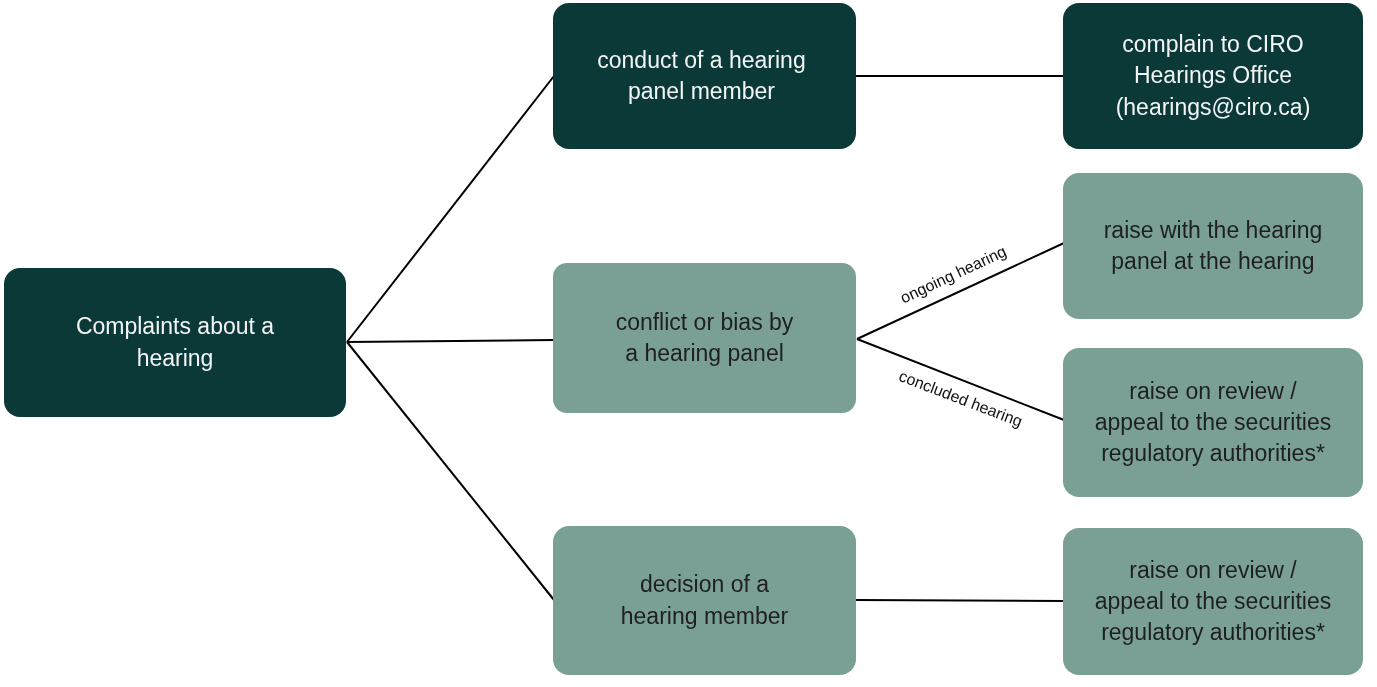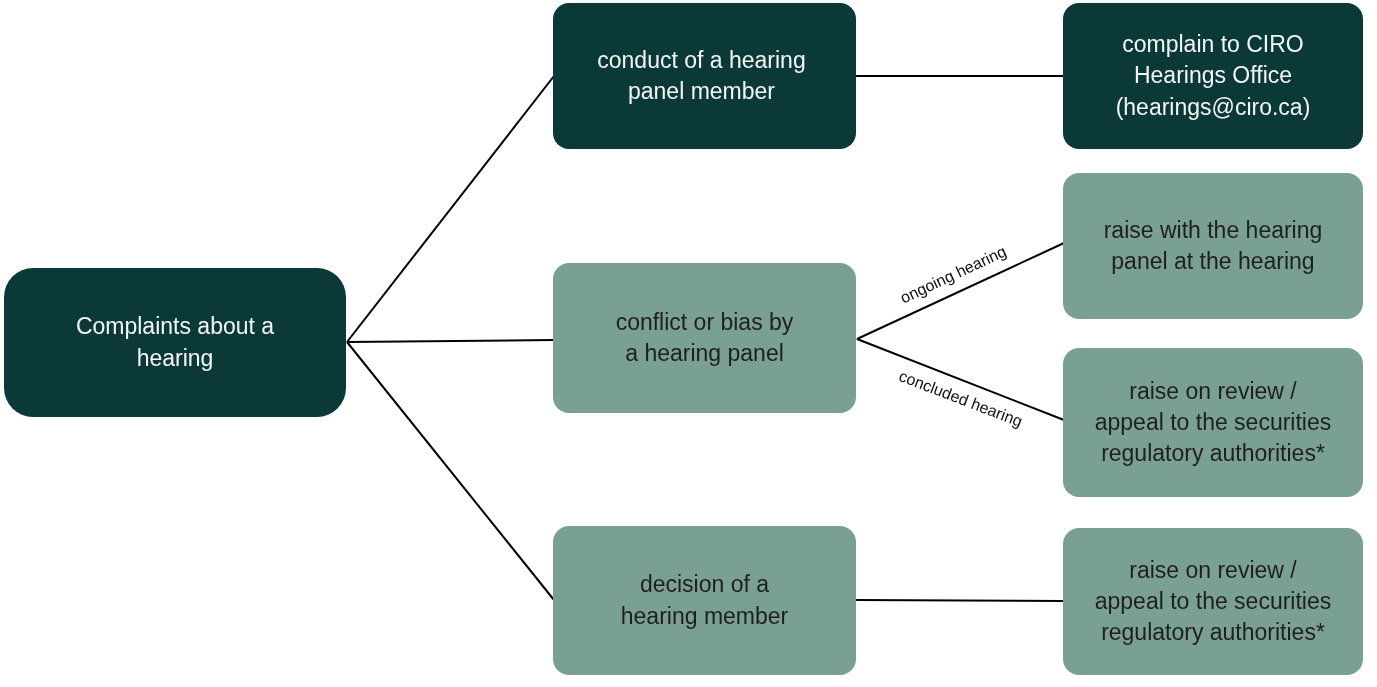--- a/index.html
+++ b/index.html
@@ -56,23 +56,23 @@
     left: 881px; top: 266px;
     width: 145px;
     transform: rotate(-25deg);
   }
   .edge-label.concluded {
     left: 878px; top: 390px;
     width: 165px;
     transform: rotate(21deg);
   }
   
-  .n-root      { left: 4px;    top: 268px; width: 342px; height: 149px; border-radius: 29px; }
+  .n-root      { left: 4px;    top: 268px; width: 342px; height: 149px; }
   .n-conduct   { left: 553px;  top: 3px;   width: 303px; height: 146px; padding-left: 8px; }
-  .n-conflict  { left: 553px;  top: 263px; width: 303px; height: 150px; }
+  .n-conflict  { left: 553px;  top: 263px; width: 303px; height: 150px; border-radius: 14px; }
   .n-decision  { left: 553px;  top: 526px; width: 303px; height: 149px; }
   .n-complain  { left: 1063px; top: 3px;   width: 300px; height: 146px; }
   .n-raise-hearing   { left: 1063px; top: 173px; width: 300px; height: 146px; }
   .n-raise-review-1  { left: 1063px; top: 348px; width: 300px; height: 149px; }
   .n-raise-review-2  { left: 1063px; top: 528px; width: 300px; height: 147px; }
 </style>
 </head>
 <body>
 
 <div class="canvas">

